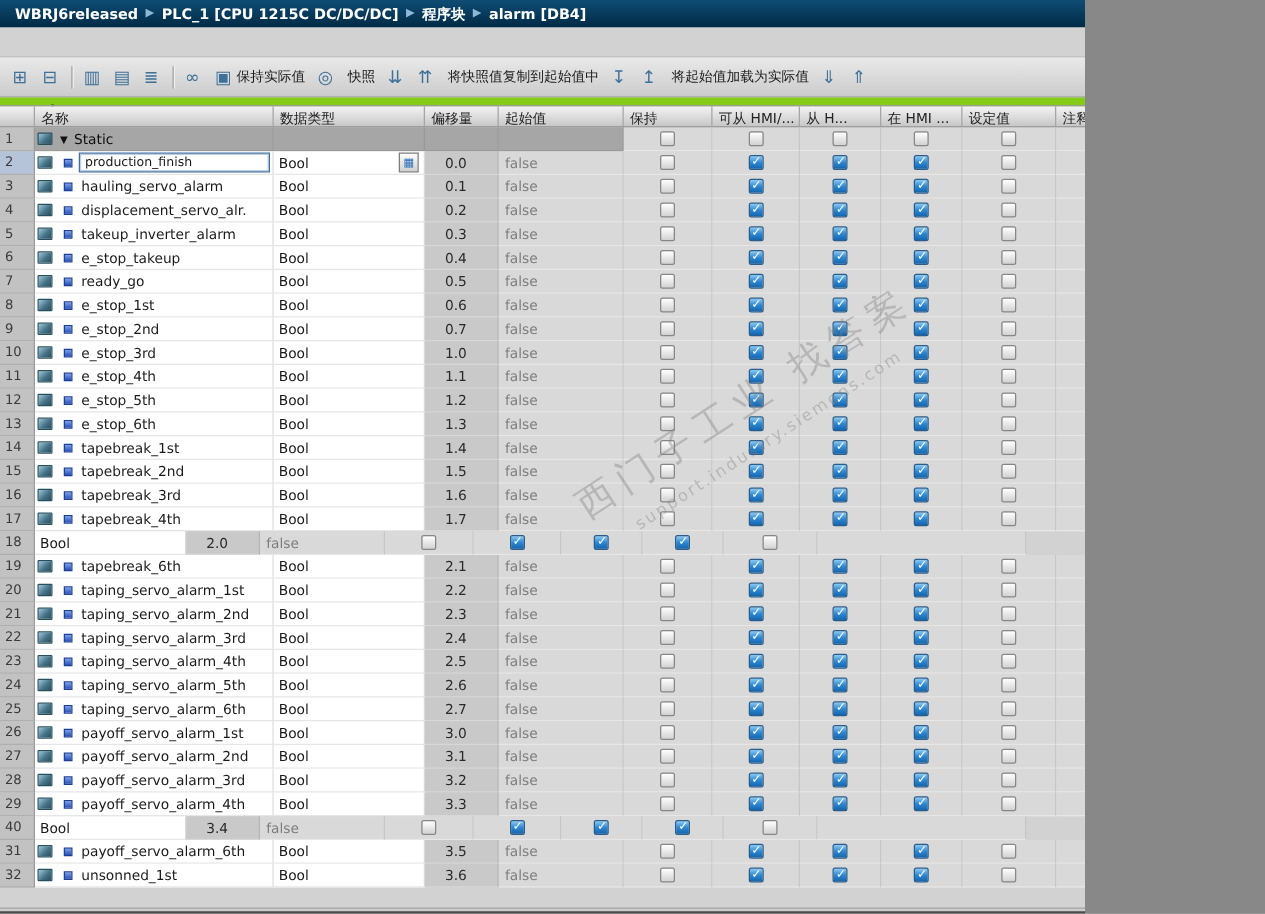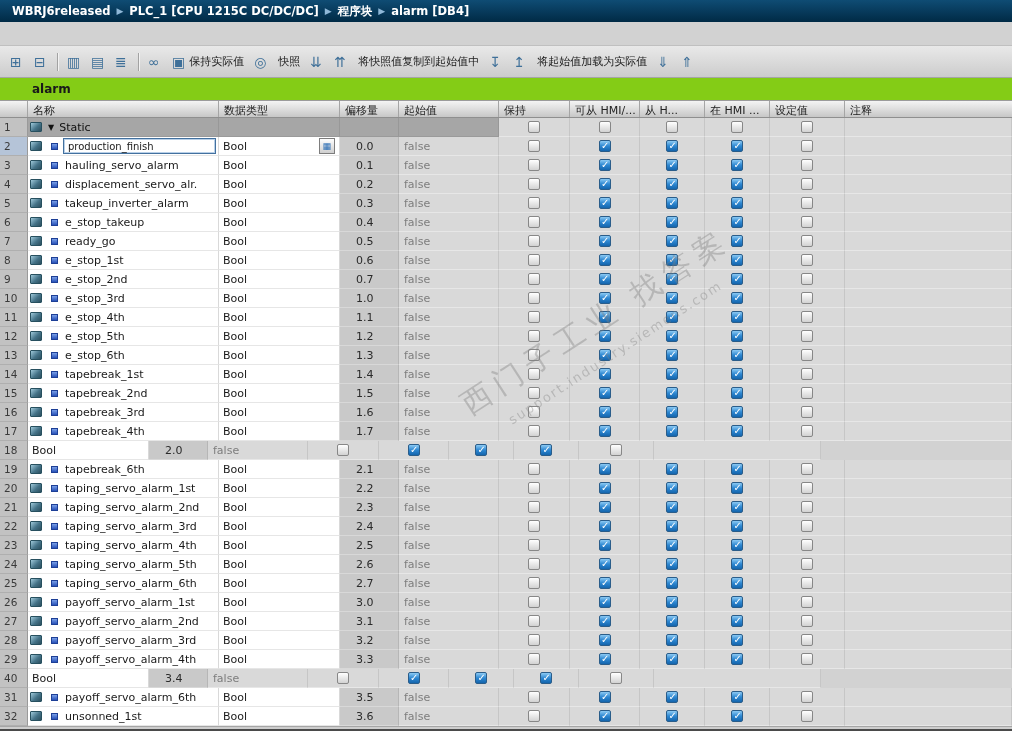--- a/index.html
+++ b/index.html
@@ -1,17 +1,17 @@
 <!DOCTYPE html>
 <html><head>
 <meta charset="utf-8">
 <style>
   * { margin:0; padding:0; box-sizing:border-box; }
   body { font-family:"DejaVu Sans", sans-serif; background:#888; }
-  .screen { position:relative; width:1012px; height:731px; background:#d2d2d2; overflow:hidden;
+  .screen { position:relative; width:868px; height:731px; background:#d2d2d2; overflow:hidden;
             font-family:"DejaVu Sans", sans-serif; font-size:11px; color:#1a1a1a; }
 
   
   .breadcrumb-bar { height:22px; background:linear-gradient(#0f4c74,#002a45); display:flex;
                     align-items:center; padding-left:8px; }
   .crumb { color:#fff; font-weight:bold; font-size:11.5px; margin:0 4px; cursor:default; }
   .crumb-sep { color:#8fb8d8; font-size:9px; margin:0 2px; }
 
   .menu-strip { height:24px; background:#d2d2d2; border-bottom:1px solid #c0c0c0; }
 
@@ -21,21 +21,21 @@
   .tbtn { height:24px; min-width:24px; border:1px solid transparent; background:transparent;
           display:flex; align-items:center; gap:4px; padding:0 4px; font-size:11px; color:#1a1a1a;
           font-family:"DejaVu Sans", sans-serif; cursor:default; }
   .tbtn .glyph { font-size:14px; color:#3f7099; line-height:1; }
   .tsep { width:1px; height:18px; background:#a2a2a2; margin:0 4px; box-shadow:1px 0 0 #f2f2f2; }
 
   .title-bar { height:22px; display:flex; align-items:center; padding-left:32px;
                font-weight:bold; font-size:12px; background:#84cc16; }
 
   
-  .grid { position:absolute; left:0; top:100px; width:1012px; }
+  .grid { position:absolute; left:0; top:84px; width:1012px; }
   .header-row { display:flex; height:18px; background:linear-gradient(#f4f4f4,#c7c7c7);
                 border-top:1px solid #9b9b9b; border-bottom:1px solid #8f8f8f; }
   .hcell { border-right:1px solid #a5a5a5; padding:2px 5px; white-space:nowrap; overflow:hidden;
            font-size:11px; color:#222; cursor:default; }
 
   .col-num{width:28px} .col-name{width:191px} .col-type{width:121px} .col-offset{width:59px}
   .col-start{width:100px} .col-retain{width:71px} .col-hmi1{width:70px} .col-hmi2{width:65px}
   .col-hmi3{width:65px} .col-setpoint{width:75px} .col-comment{width:167px; border-right:none;}
 
   .row { display:flex; height:19px; }

